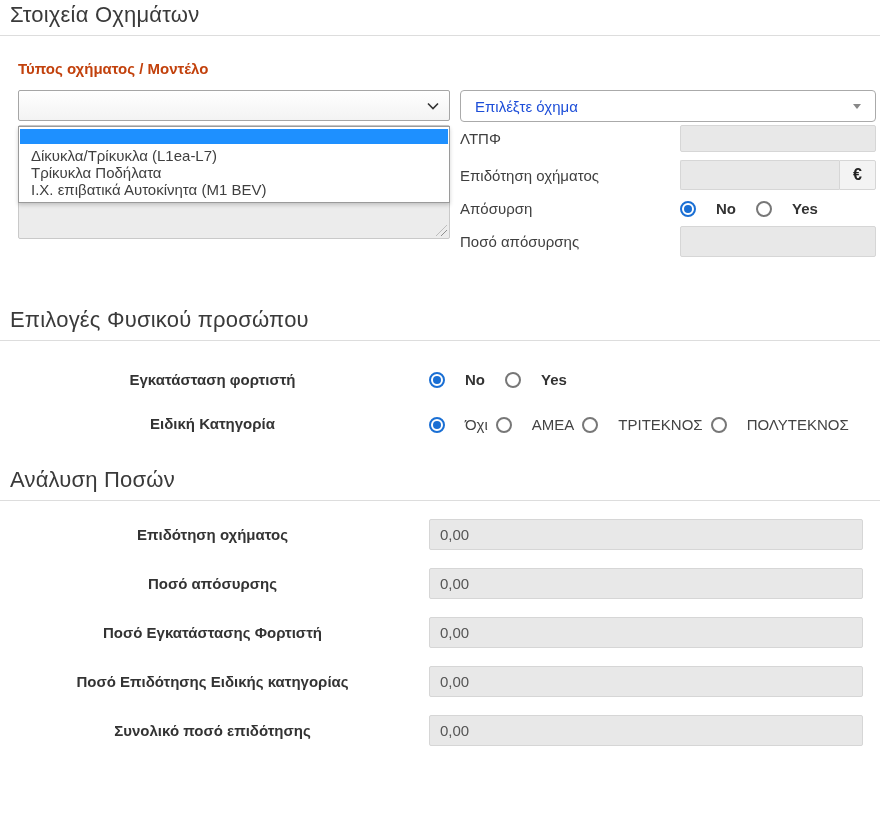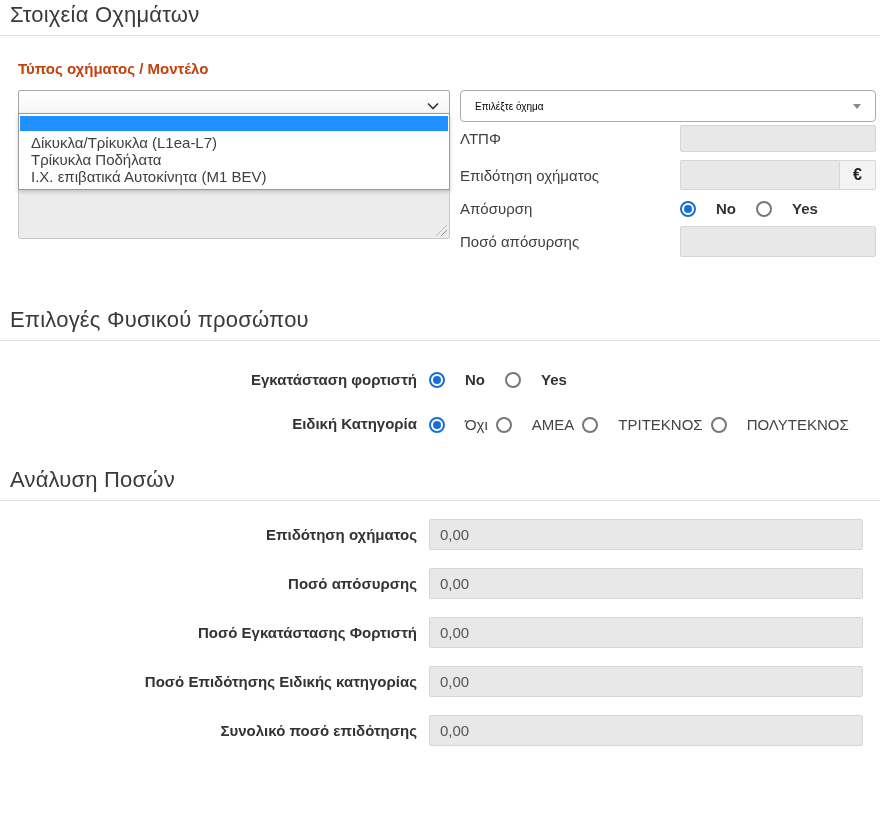--- a/index.html
+++ b/index.html
@@ -27,21 +27,21 @@
   .native-select {
     height:31px; border:1px solid #a6a6a6; border-radius:2px;
     background:linear-gradient(#ffffff,#f3f3f3);
     display:flex; align-items:center; justify-content:flex-end;
     padding:0 10px; cursor:default;
   }
   .native-select svg { display:block; }
 
   
   .listbox {
-    position:absolute; top:23px; left:0; width:432px; z-index:5;
+    position:absolute; top:36px; left:0; width:432px; z-index:5;
     background:#fff; border:1px solid #9a9a9a;
     box-shadow:0 2px 4px rgba(0,0,0,.18);
     padding:2px 0 4px 0;
   }
   .opt-blank { height:15px; margin:0 1px 3px 1px; background:#1e90ff; }
   .opt { font-size:15px; line-height:17px; padding:0 0 0 12px; color:#3f3f3f; white-space:nowrap; }
 
   
   .fake-textarea {
     margin-top:4px; height:114px; background:#ececec;
@@ -51,21 +51,21 @@
     position:absolute; right:2px; bottom:2px; width:11px; height:11px;
     background:repeating-linear-gradient(135deg, transparent 0 3px, #8f8f8f 3px 4px);
     clip-path:polygon(100% 0, 100% 100%, 0 100%);
   }
 
   
   .select2 {
     height:32px; border:1px solid #aaa; border-radius:4px; background:#fff;
     display:flex; align-items:center; padding:0 14px; margin-bottom:3px; cursor:pointer;
   }
-  .select2 .placeholder { color:#000000; font-size:10px; flex:1; }
+  .select2 .placeholder { color:#1d4ed8; font-size:15px; flex:1; }
   .tri-down { width:0; height:0; border-left:4px solid transparent; border-right:4px solid transparent; border-top:5px solid #888; }
 
   
   .frow { display:grid; grid-template-columns:220px 1fr; align-items:center; margin-bottom:8px; }
   .flabel { font-size:15px; color:#3f3f3f; padding-right:10px; }
   .dis-input {
     width:100%; background:#e8e8e8; border:1px solid #d6d6d6; border-radius:2px;
     font-family:inherit; font-size:15px; color:#555; padding:12px 10px;
   }
   .h27 { height:27px; } .h30 { height:30px; } .h31 { height:31px; }
@@ -81,21 +81,21 @@
   .radio-row { display:flex; align-items:center; gap:20px; }
   .radio-opt { display:flex; align-items:center; gap:20px; cursor:pointer; }
   .radio { width:16px; height:16px; border-radius:50%; border:2px solid #777; background:#fff; position:relative; flex:0 0 16px; }
   .radio.checked { border-color:#1a6fd4; }
   .radio.checked::after { content:""; position:absolute; inset:2px; border-radius:50%; background:#1a6fd4; }
   .radio-text { font-size:15px; font-weight:700; color:#333; }
   .radio-text.plain { font-weight:400; color:#444; }
 
   
   .lr-row { display:flex; align-items:center; margin:0 0 0 0; }
-  .lr-label { width:417px; text-align:right; font-weight:700; font-size:15px; color:#333; flex:0 0 417px;padding-left:8px; }
+  .lr-label { width:417px; text-align:center; font-weight:700; font-size:15px; color:#333; flex:0 0 417px;padding-left:8px; }
   .lr-ctrl { margin-left:12px; flex:1; padding-right:17px; }
   .lr-row.top { align-items:flex-start; }
   .stack { display:flex; flex-direction:row; gap:8px; }
   .stack .radio-opt { height:19px; }
 
   .sec2-title { margin-top:40px; }
   .sec2-row1 { margin-top:30px; }
   .sec2-row2 { margin-top:27px; }
 
   .sec3-title { margin-top:31px; }

